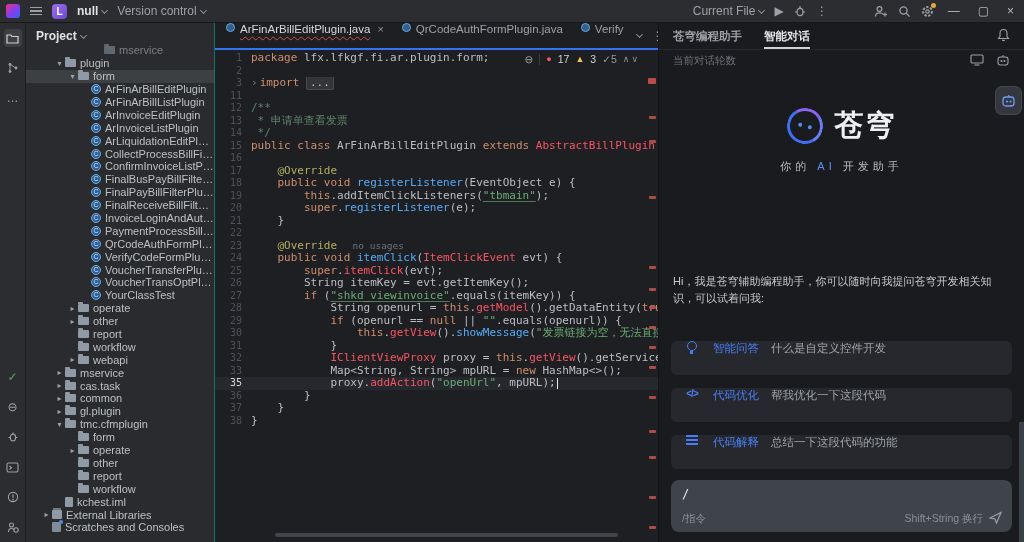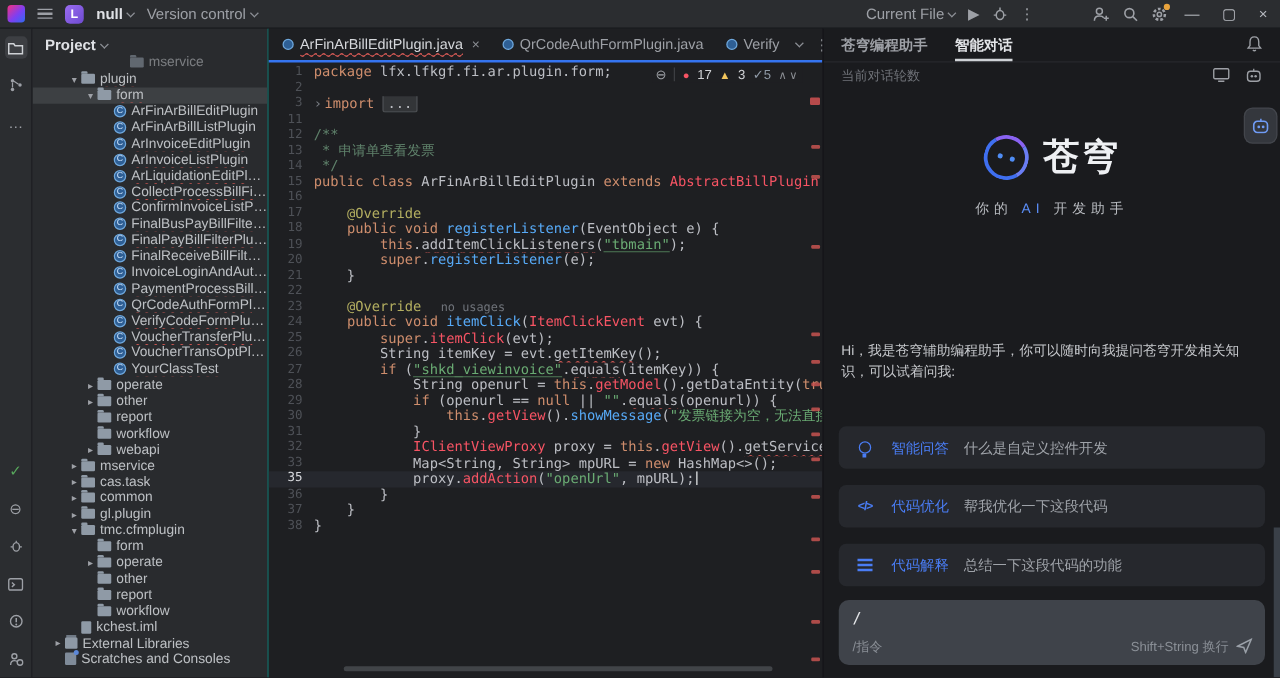--- a/index.html
+++ b/index.html
@@ -58,41 +58,41 @@
     color:#cfe6ff;font-size:7px;line-height:8px;text-align:center}
   .ic-class::after{content:"C"}
   .ic-file{width:8px;height:10px;flex:none;background:#8f9aa6;border-radius:1px}
   .ic-lib{width:10px;height:9px;flex:none;background:#8f9aa6;box-shadow:0 -3px 0 -1px #6f7985;border-radius:1px}
   .ic-scratch{width:9px;height:10px;flex:none;background:#7f8b99;border-radius:1px;position:relative}
   .ic-scratch::after{content:"";position:absolute;right:-2px;top:-2px;width:4px;height:4px;border-radius:50%;background:#5b87d8}
 
   
   .editor{flex:1;min-width:0;background:#1e1f22;display:flex;flex-direction:column;position:relative}
   .tabbar{height:25px;flex:none;display:flex;align-items:center;background:#1e1f22;padding-left:2px}
-  .tab{display:flex;align-items:center;gap:5px;padding:0 9px;height:100%;cursor:pointer;white-space:nowrap}
+  .tab{display:flex;align-items:flex-start;gap:5px;padding:0 9px;height:100%;cursor:pointer;white-space:nowrap}
   .tab .tic{width:9px;height:9px;border-radius:50%;background:#2e5f95;border:1px solid #6fa8dd;flex:none}
   .tab-label{color:#9da0a6;font-size:11.5px}
   .tab.active .tab-label{color:#d5d7db;text-decoration:underline;text-decoration-style:wavy;
     text-decoration-color:#c75450;text-decoration-thickness:1px;text-underline-offset:3px}
   .tab-close{color:#8c8f95;font-size:11px;margin-left:2px}
   .tab-extra{margin-left:auto;display:flex;align-items:center;gap:10px;padding-right:8px;color:#9da0a6}
   .blueline{height:2px;flex:none;background:#3574f0}
 
   .codewrap{flex:1;position:relative;overflow:hidden;font-family:"DejaVu Sans Mono",monospace;
     font-size:11px;padding-top:2px}
   .cline{display:flex;height:12.5px;line-height:12.5px;white-space:pre}
   .cline.cur{background:#26282e}
   .gut{width:36px;flex:none;text-align:right;padding-right:9px;color:#4e5157;font-size:10px}
   .cur .gut{color:#d5d7db}
   .ctext{flex:1;overflow:hidden}
   .tok-k{color:#cf8e6d}.tok-p{color:#bcbec4}.tok-e{color:#f75464}
   .tok-s{color:#6aab73}.tok-m{color:#57aaf7}.tok-a{color:#b3ae60}
   .tok-d{color:#5f826b}
   .tok-su{color:#6aab73;text-decoration:underline;text-underline-offset:2px;text-decoration-color:#4e7a55}
-  .tok-eu{color:#bcbec4;text-decoration:underline;text-decoration-style:wavy;text-decoration-color:#c75450;
+  .tok-eu{color:#bcbec4;text-decoration-style:wavy;text-decoration-color:#c75450;
     text-decoration-thickness:1px;text-underline-offset:2px}
   .tok-f{background:#333538;border:1px solid #4a4c50;border-radius:2px;padding:0 3px;color:#bcbec4}
   .tok-u{color:#6f737a;font-size:9.5px;padding-left:4px}
   .foldmark{color:#7a7e85;padding-right:2px}
   .caret{display:inline-block;width:1.5px;height:11px;background:#e8eaec;vertical-align:middle;margin-left:1px}
 
   .inspect{position:absolute;top:3px;right:16px;display:flex;align-items:center;gap:6px;
     font-family:"Liberation Sans",sans-serif;font-size:10.5px;color:#9da0a6;background:#1e1f22;padding:0 2px}
   .insp-div{width:1px;height:11px;background:#3c3e42}
   .err-n{color:#d0d2d6}.err-dot{color:#f75464;font-size:9px}
@@ -122,21 +122,21 @@
   .ring{width:36px;height:36px;border-radius:50%;border:3.5px solid #3f6ff0;border-top-color:#8a63f2;
     border-right-color:#6a7df4;transform:rotate(15deg);position:relative}
   .ring i{position:absolute;top:13px;width:4px;height:4px;border-radius:50%;background:#4f8df5}
   .ring i.l{left:8px}.ring i.r{right:8px}
   .brand{font-size:29px;color:#eef0f3;font-weight:bold;letter-spacing:2px}
   .tagline{margin-top:13px;text-align:center;font-size:11px;color:#b9bcc1;letter-spacing:4px;flex:none}
   .tagline b{color:#5b8ef7;font-weight:normal}
   .as-spacer{flex:1}
   .greeting{margin:0 14px 22px;font-size:11px;color:#c6c8cc;line-height:1.5;flex:none}
   .card{margin:13px 12px 11px;height:34px;flex:none;border-radius:6px;background:#26282d;
-    display:flex;align-items:center;padding:0 12px;gap:12px;cursor:pointer}
+    display:flex;align-items:flex-start;padding:0 12px;gap:12px;cursor:pointer}
   .card .clabel{color:#4a7df5;font-size:11.5px;flex:none}
   .card .ctext2{color:#9fa3a9;font-size:11.5px;white-space:nowrap;overflow:hidden}
   .cic{width:18px;flex:none;display:flex;align-items:center;justify-content:center;color:#4a7df5}
   .cic-bulb{width:10px;height:10px;border:1.6px solid #4a7df5;border-radius:50%;position:relative}
   .cic-bulb::after{content:"";position:absolute;left:2px;bottom:-4px;width:3px;height:3px;background:#4a7df5}
   .cic-code{font-size:10px;font-weight:bold;letter-spacing:-1px}
   .cic-lines{width:12px;height:2px;background:#4a7df5;box-shadow:0 4px 0 #4a7df5,0 8px 0 #4a7df5;margin-bottom:8px}
   .inputbox{margin:0 12px 10px;height:52px;flex:none;border-radius:8px;background:#3f434a;position:relative;padding:7px 11px}
   .inputval{color:#e6e8eb;font-size:12px;font-family:"DejaVu Sans Mono",monospace}
   .inputbar{position:absolute;left:11px;right:10px;bottom:6px;display:flex;align-items:center;font-size:10.5px;color:#8a8f96}

